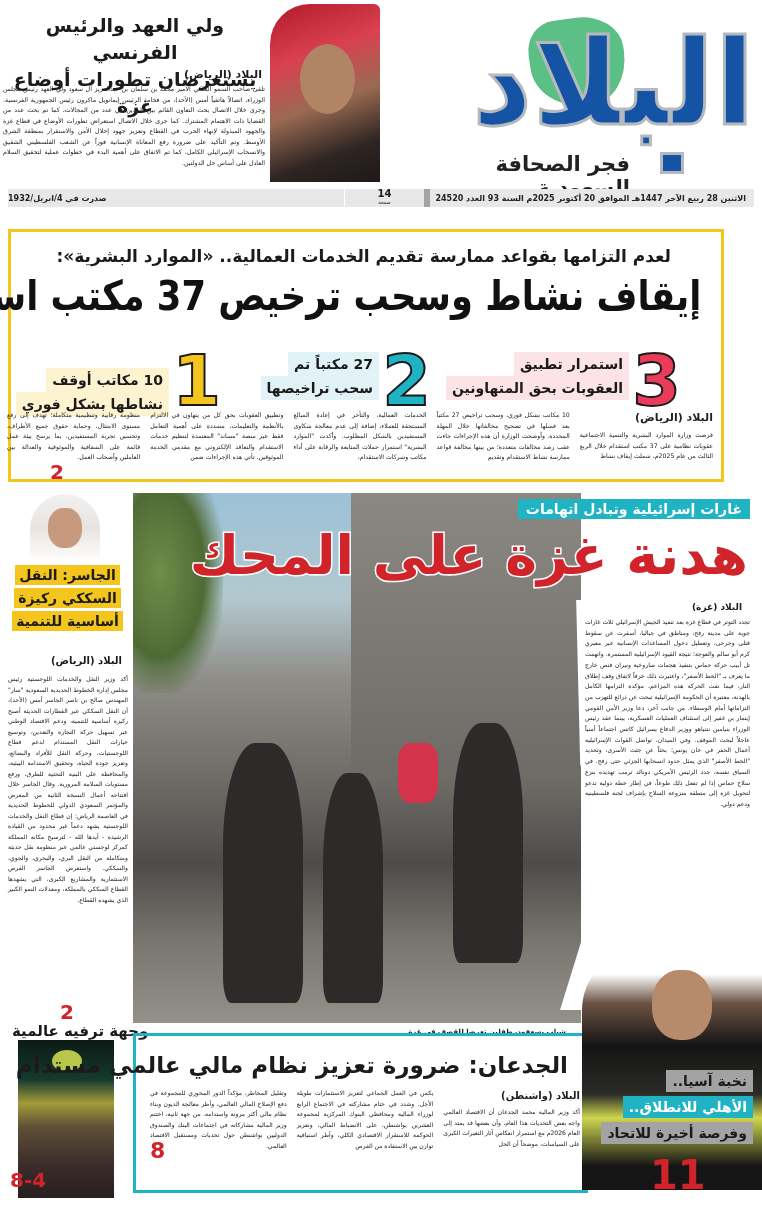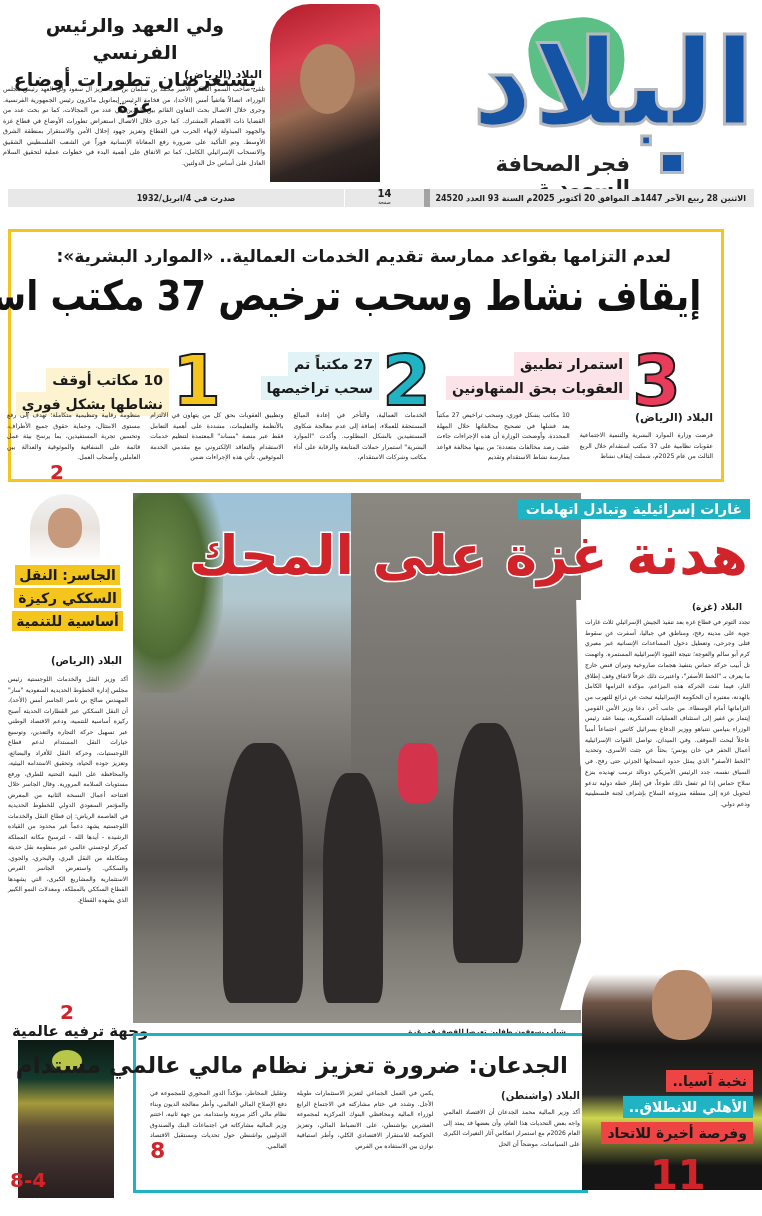--- a/index.html
+++ b/index.html
@@ -21,21 +21,21 @@
   .top-byline { position: absolute; right: 118px; top: 64px; font-weight: bold; font-size: 11px; color: #1b1b1b; }
   .top-body { position: absolute; right: 115px; top: 80px; width: 262px; font-size: 6.3px; line-height: 10.5px; color: #222; text-align: justify; }
 
   
   .infobar { left: 8px; top: 189px; width: 746px; height: 18px; background: #e8e8e8; display: flex; align-items: center; font-size: 8px; font-weight: bold; color: #222; }
   .info-date { width: 330px; padding-right: 8px; border-left: 6px solid #a3a3a3; height: 100%; display: flex; align-items: center; }
   .info-pages { width: 80px; text-align: center; line-height: 8px; border-left: 1px solid #fff; height: 100%; display: flex; flex-direction: column; justify-content: center; align-items: center; }
   .info-pages b { font-size: 10px; }
   .info-pages small { font-size: 5px; font-weight: normal; }
   .info-slogan { width: 220px; text-align: center; border-left: 1px solid #fff; height: 100%; display: flex; align-items: center; justify-content: center; }
-  .info-founded { flex: 1; text-align: center; padding-left: 20px; }
+  .info-founded { flex: 1; text-align: left; }
 
   
   .ybox { left: 8px; top: 229px; width: 716px; height: 253px; border: 3px solid #f4c51d; border-bottom: 3px solid #f4c51d; }
   .ybox-kicker { position: absolute; right: 50px; top: 14px; font-weight: bold; font-size: 17px; color: #1b1b1b; }
   .ybox-head { position: absolute; right: 20px; top: 40px; font-weight: bold; font-size: 41px; letter-spacing: -1px; color: #111; transform: scaleX(0.86); transform-origin: right center; white-space: nowrap; }
 
   .bullet { position: absolute; top: 120px; height: 56px; }
   .bullet-num { position: absolute; right: 0; top: -6px; font-weight: bold; font-size: 70px; line-height: 70px; -webkit-text-stroke: 2px #1b1b1b; }
   .bullet-text { position: absolute; right: 52px; top: 0; font-weight: bold; font-size: 14px; line-height: 24px; white-space: nowrap; }
   .bullet-text span { display: inline-block; padding: 0 6px; }
@@ -80,21 +80,21 @@
   .fcols { position: absolute; right: 8px; top: 52px; width: 430px; display: flex; gap: 10px; }
   .fcol { flex: 1; font-size: 6.1px; line-height: 10.5px; text-align: justify; color: #222; }
   .fcol .byline { font-weight: bold; font-size: 10px; line-height: 16px; margin-bottom: 3px; }
   .fnum { left: 150px; top: 1138px; font-weight: bold; font-size: 22px; color: #d1232a; }
 
   
   .sport-photo { left: 582px; top: 950px; width: 180px; height: 240px; background: linear-gradient(180deg, #ffffff 0%, #ffffff 10%, #6e5446 22%, #151515 40%, #2a2a27 60%, #cfd64f 70%, #151515 90%, #151515 100%); border-radius: 60px 0 0 0; }
   .sport-photo::before { content: ""; position: absolute; left: 70px; top: 20px; width: 60px; height: 70px; background: #b88a6c; border-radius: 45%; }
   .sport-lines { left: 585px; top: 1070px; width: 168px; }
   .sport-lines div { display: block; font-weight: bold; font-size: 14px; line-height: 20px; padding: 1px 6px; margin-bottom: 4px; color: #1b1b1b; float: right; clear: both; }
-  .sport-lines .y { background: #ef4444; }
+  .sport-lines .y { background: #a3a3a3; }
   .sport-lines .c { background: #1fb3c4; color: #fff; }
   .sport-num { left: 650px; top: 1152px; font-weight: bold; font-size: 40px; color: #d1232a; }
 </style>
 </head>
 <body>
 
 <div class="abs logo-wrap">
   <div class="logo-map"></div>
   <div class="logo-text">البلاد</div>
   <div class="logo-square"></div>

